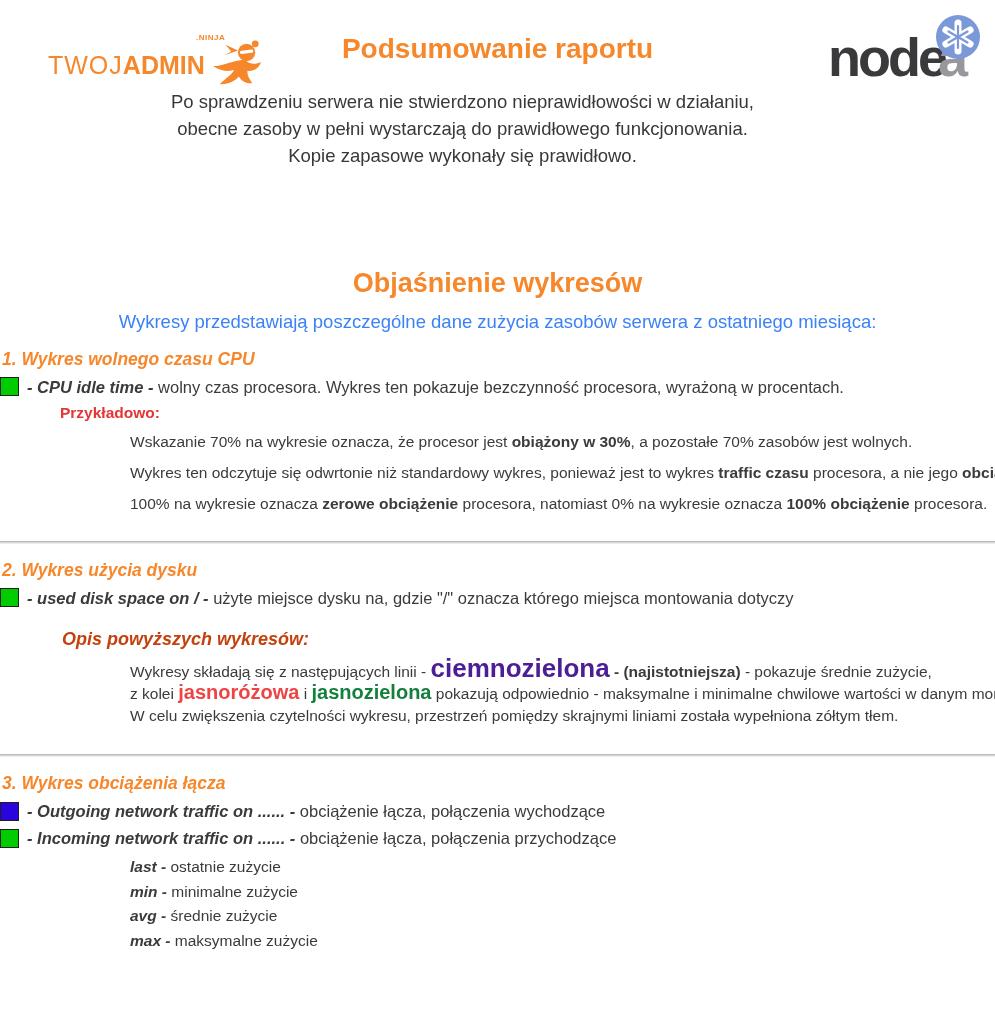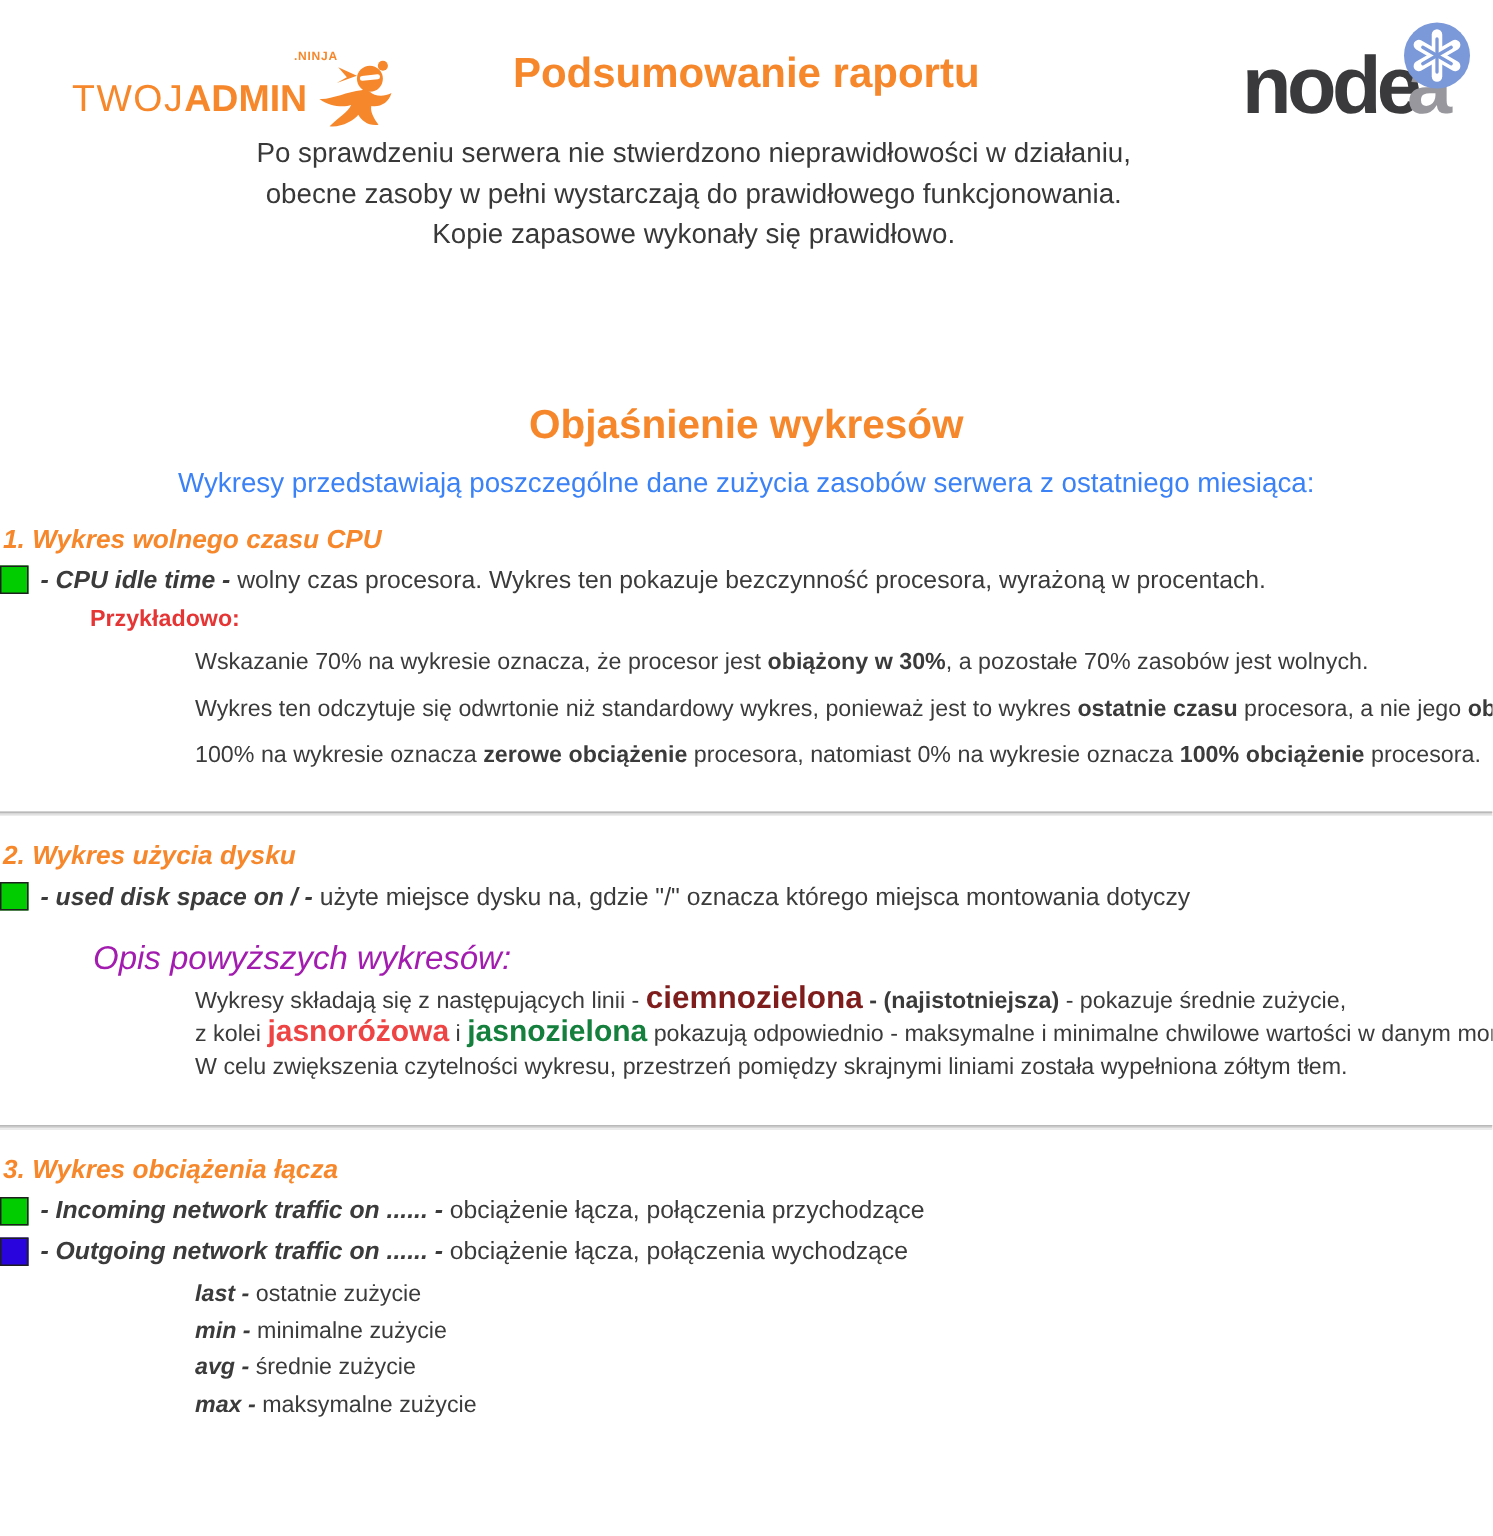--- a/index.html
+++ b/index.html
@@ -36,34 +36,34 @@
   .section-h { margin:16px 0 0 0; padding-left:2px; color:#f6872b;
     font-size:17.5px; font-weight:800; font-style:italic; line-height:1.25; }
   .legend-row { display:flex; align-items:center; margin-top:5px; }
   .swatch { width:17px; height:17px; border:1.5px solid #1f1f1f; flex:0 0 auto; }
   .legend-text { margin-left:8px; font-size:16.5px; line-height:22px; white-space:nowrap; }
 
   .red-label { margin:6px 0 0 60px; color:#e53535; font-weight:800; font-size:15.5px; }
   .examples { margin:4px 0 0 130px; }
   .examples p { margin:0; font-size:15.5px; line-height:31px; white-space:nowrap; }
 
-  .gray-h { margin:20px 0 0 62px; color:#a21caf; font-weight:400; font-style:italic; font-size:22px; line-height:20px; }
+  .gray-h { margin:20px 0 0 62px; color:#c2410c; font-weight:700; font-style:italic; font-size:18px; line-height:20px; }
   .notes { margin:6px 0 0 130px; }
   .notes p { margin:0; font-size:15.5px; line-height:21.5px; white-space:nowrap; }
 
   .defs { margin:6px 0 0 130px; }
   .defs p { margin:0; font-size:15.5px; line-height:24.5px; }
 
   hr.divider { border:none; border-top:1px solid #b9b9b9; border-bottom:1px solid #ececec; height:1px; margin:22px 0 0 0; background:#d7d7d7; }
   hr.divider2 { margin-top:28px; }
 
   
   .b  { font-weight:800; }
   .bi { font-weight:800; font-style:italic; }
-  .hl-darkgreen  { color:#7f1d1d; font-size:21px; font-weight:700; line-height:1; }
+  .hl-darkgreen  { color:#4c1d95; font-size:26px; font-weight:700; line-height:1; }
   .hl-pink       { color:#ef4444; font-size:20px; font-weight:700; line-height:1; }
   .hl-lightgreen { color:#15803d; font-size:20px; font-weight:700; line-height:1; }
 </style>
 </head>
 <body>
 
 <div class="page">
 
   <div class="header">
 
@@ -114,21 +114,21 @@
 
   <div>
     <h3 class="section-h">1. Wykres wolnego czasu CPU</h3>
     <div class="legend-row">
       <span class="swatch" style="background: rgb(0, 204, 0);"></span>
       <span class="legend-text"><span class="bi">- CPU idle time - </span><span>wolny czas procesora. Wykres ten pokazuje bezczynność procesora, wyrażoną w procentach.</span></span>
     </div>
     <p class="red-label">Przykładowo:</p>
     <div class="examples">
       <p><span>Wskazanie 70% na wykresie oznacza, że procesor jest </span><span class="b">obiążony w 30%</span><span>, a pozostałe 70% zasobów jest wolnych.</span></p>
-      <p><span>Wykres ten odczytuje się odwrtonie niż standardowy wykres, ponieważ jest to wykres </span><span class="b">ostatnie czasu</span><span> procesora, a nie jego </span><span class="b">obciążenia.</span></p>
+      <p><span>Wykres ten odczytuje się odwrtonie niż standardowy wykres, ponieważ jest to wykres </span><span class="b">traffic czasu</span><span> procesora, a nie jego </span><span class="b">obciążenia.</span></p>
       <p><span>100% na wykresie oznacza </span><span class="b">zerowe obciążenie</span><span> procesora, natomiast 0% na wykresie oznacza </span><span class="b">100% obciążenie</span><span> procesora.</span></p>
     </div>
   </div>
 
   <hr class="divider">
 
   <div>
     <h3 class="section-h">2. Wykres użycia dysku</h3>
     <div class="legend-row">
       <span class="swatch" style="background: rgb(0, 204, 0);"></span>
@@ -140,26 +140,26 @@
       <p><span>z kolei </span><span class="hl-pink">jasnoróżowa</span><span> i </span><span class="hl-lightgreen">jasnozielona</span><span> pokazują odpowiednio - maksymalne i minimalne chwilowe wartości w danym momencie.</span></p>
       <p><span>W celu zwiększenia czytelności wykresu, przestrzeń pomiędzy skrajnymi liniami została wypełniona zółtym tłem.</span></p>
     </div>
   </div>
 
   <hr class="divider divider2">
 
   <div>
     <h3 class="section-h">3. Wykres obciążenia łącza</h3>
     <div class="legend-row">
+      <span class="swatch" style="background: rgb(42, 4, 221);"></span>
+      <span class="legend-text"><span class="bi">- Outgoing network traffic on ...... - </span><span>obciążenie łącza, połączenia wychodzące</span></span>
+    </div>
+    <div class="legend-row">
       <span class="swatch" style="background: rgb(0, 204, 0);"></span>
       <span class="legend-text"><span class="bi">- Incoming network traffic on ...... - </span><span>obciążenie łącza, połączenia przychodzące</span></span>
-    </div>
-    <div class="legend-row">
-      <span class="swatch" style="background: rgb(42, 4, 221);"></span>
-      <span class="legend-text"><span class="bi">- Outgoing network traffic on ...... - </span><span>obciążenie łącza, połączenia wychodzące</span></span>
     </div>
     <div class="defs">
       <p><span class="bi">last - </span><span>ostatnie zużycie</span></p>
       <p><span class="bi">min - </span><span>minimalne zużycie</span></p>
       <p><span class="bi">avg - </span><span>średnie zużycie</span></p>
       <p><span class="bi">max - </span><span>maksymalne zużycie</span></p>
     </div>
   </div>
 
 </div>

